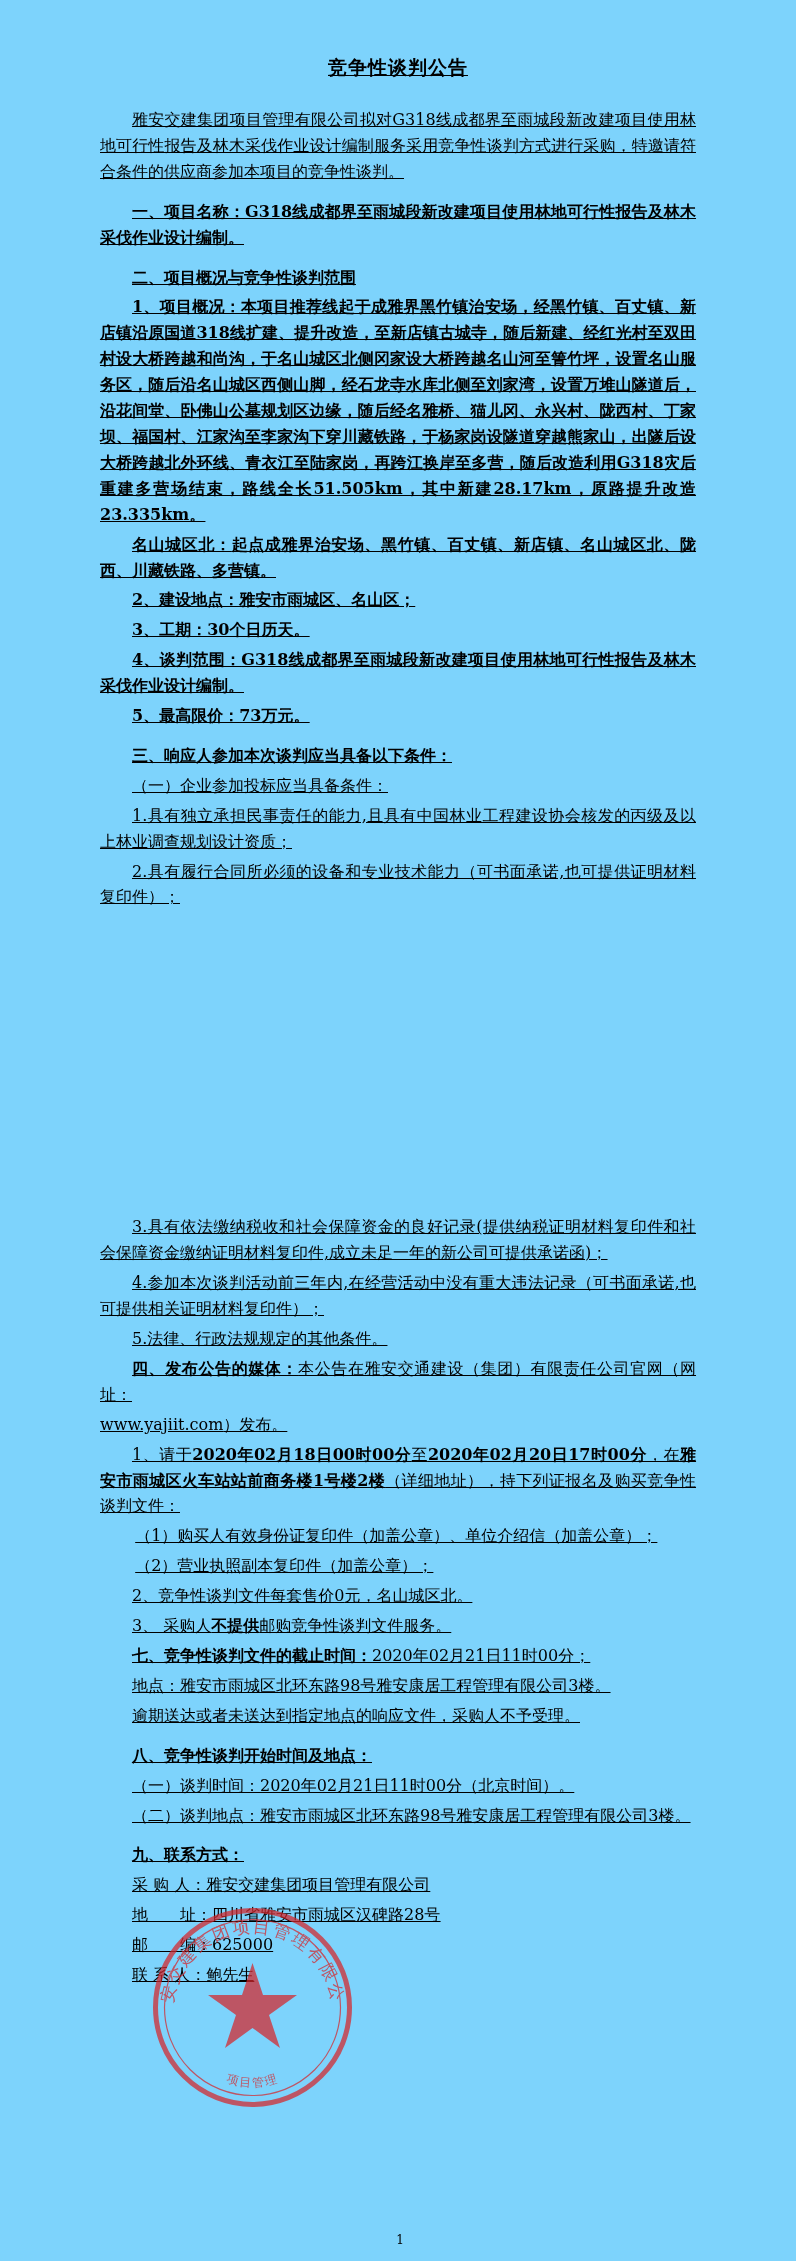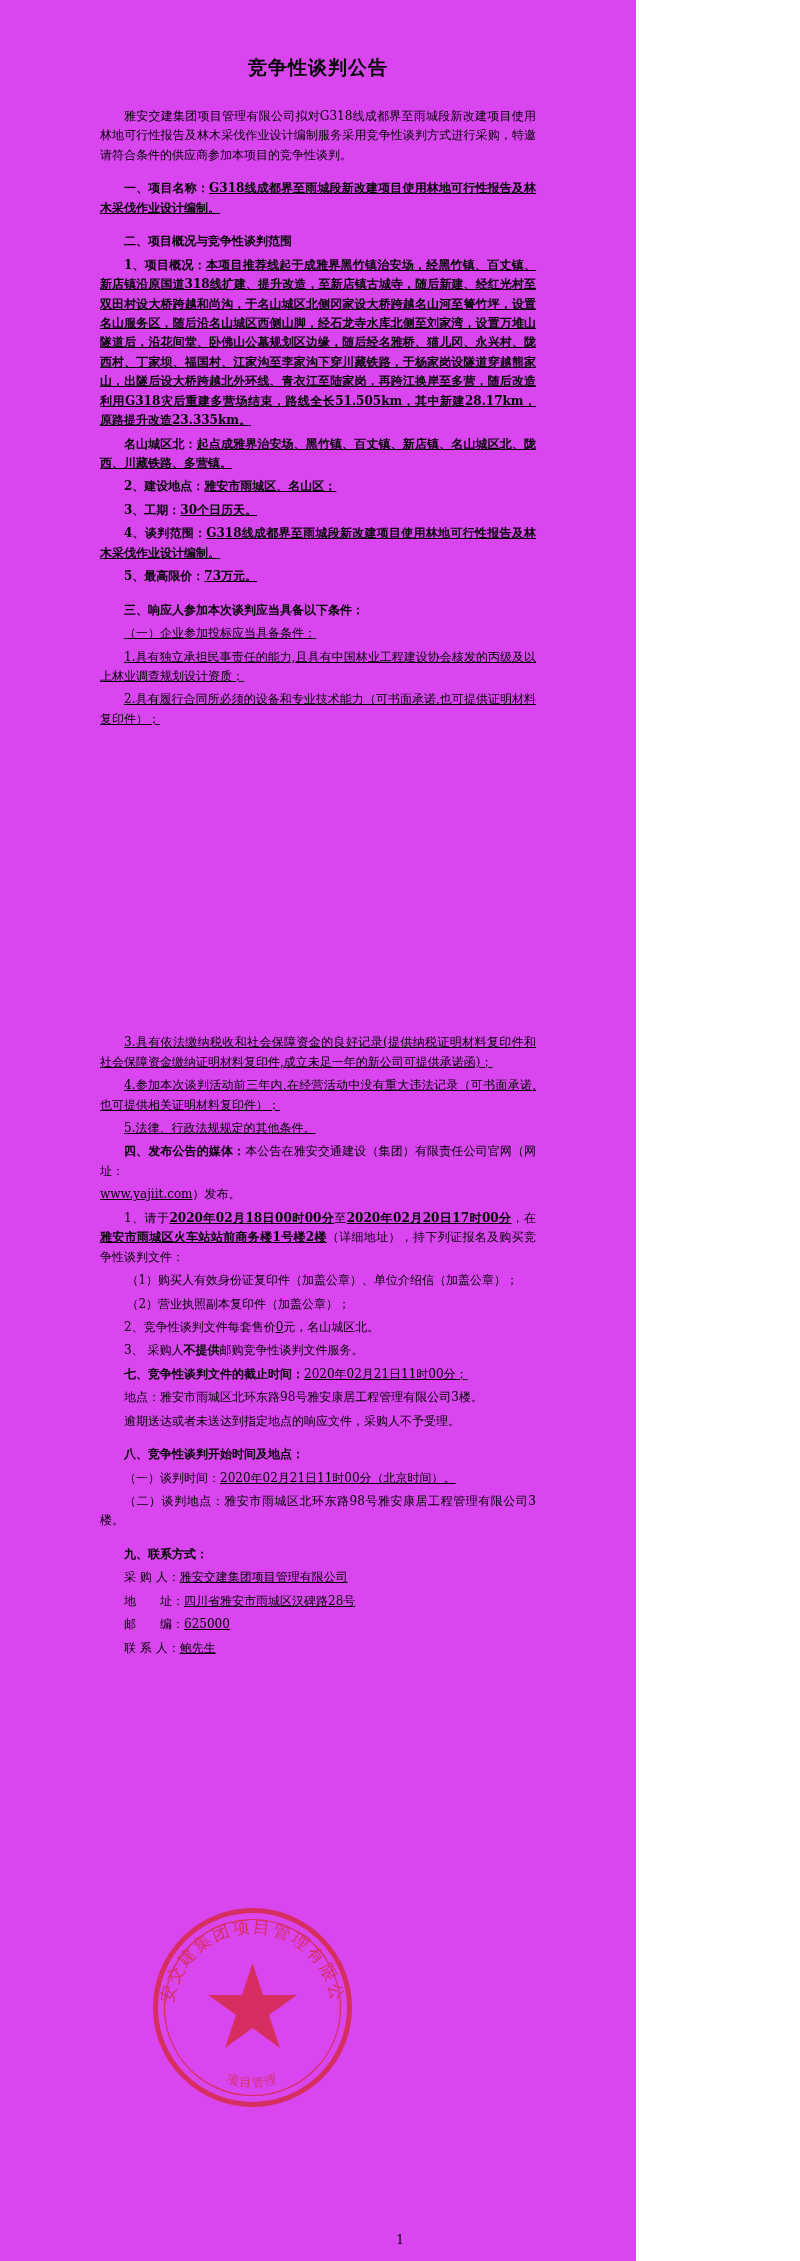--- a/index.html
+++ b/index.html
@@ -4,37 +4,38 @@
 <style>
   html, body { margin:0; padding:0; }
   body {
     width: 800px;
     background: #ffffff;
     font-family: "DejaVu Serif", "Liberation Serif", serif;
     color: #000000;
   }
   .page {
     position: relative;
-    width: 636px;
+    width: 796px;
     min-height: 2261px;
     box-sizing: border-box;
     padding: 55px 100px 40px 100px;
-    background: #d946ef;
+    background: #7dd3fc;
+    text-decoration: underline;
   }
   h1.doc-title {
     font-family: "DejaVu Sans", "Liberation Sans", sans-serif;
     font-size: 19px;
     font-weight: bold;
     text-align: center;
     margin: 0 0 26px 0;
     letter-spacing: 1px;
   }
   p {
     margin: 0 0 4px 0;
-    font-size: 12px;
+    font-size: 16px;
     line-height: 1.62;
     text-align: justify;
     text-justify: inter-ideograph;
   }
   .ind { text-indent: 2em; }
   .ind3 { text-indent: 2.2em; }
   .u { text-decoration: underline; }
   .b { font-weight: bold; }
   .sec-head {
     font-weight: bold;

